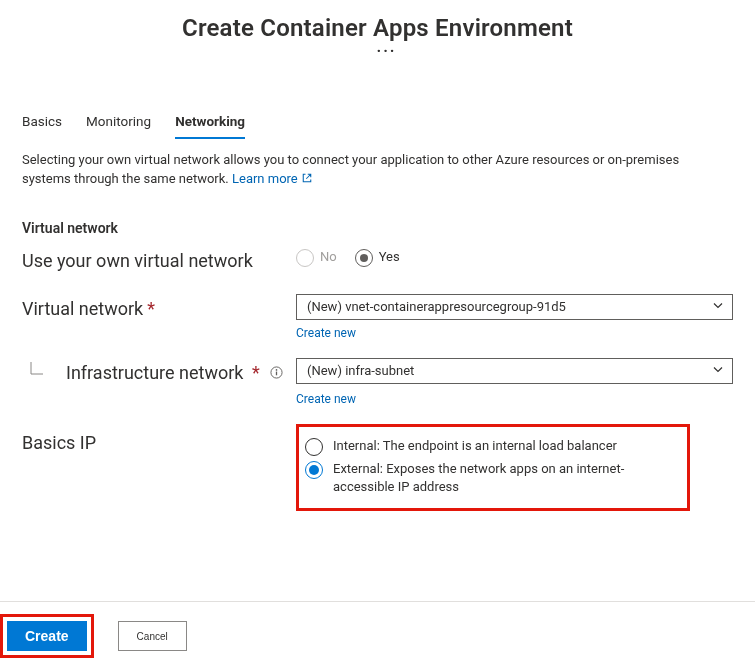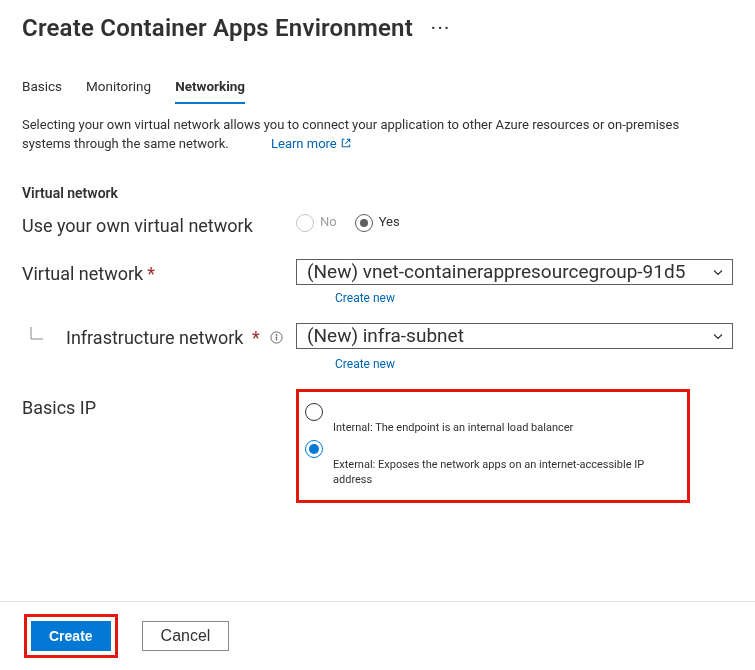--- a/index.html
+++ b/index.html
@@ -13,20 +13,21 @@
     height: 670px;
     position: relative;
   }
   .page {
     padding: 14px 22px 0 22px;
   }
   .title-row {
     display: flex;
     align-items: center;
     margin-bottom: 32px;
+    flex-direction: column;
   }
   .title {
     font-size: 24px;
     font-weight: 600;
     letter-spacing: 0.2px;
     margin: 0;
   }
   .ellipsis {
     margin-left: 18px;
     font-size: 16px;
@@ -38,38 +39,38 @@
     display: flex;
     gap: 24px;
     border-bottom: none;
     margin-bottom: 12px;
   }
   .tab {
     padding: 4px 0 8px 0;
     font-size: 13.5px;
     color: #323130;
     cursor: pointer;
+    margin-top: 16px;
   }
   .tab.active {
     font-weight: 700;
     border-bottom: 2px solid #0078d4;
     color: #323130;
   }
   .intro {
     font-size: 13px;
     color: #323130;
     line-height: 1.45;
     margin: 0 0 30px 0;
     max-width: 700px;
   }
   .link {
     color: #0065b3;
     text-decoration: none;
     cursor: pointer;
-    margin-left: 39px;
   }
   .ext-icon {
     display: inline-block;
     vertical-align: -1px;
   }
   .section-title {
     font-weight: 600;
     font-size: 14px;
     margin-bottom: 10px;
   }
@@ -110,21 +111,21 @@
   }
   .select {
     position: relative;
     width: 100%;
     height: 26px;
     border: 1px solid #605e5c;
     background: #fff;
     display: flex;
     align-items: center;
     padding: 0 28px 0 10px;
-    font-size: 19px;
+    font-size: 13px;
     cursor: pointer;
   }
   .select .chev {
     position: absolute;
     right: 8px;
     top: 50%;
     transform: translateY(-50%);
   }
   .sublink-row {
     margin: 6px 0 18px 274px;
@@ -171,26 +172,26 @@
   }
   .ip-circle {
     width: 18px; height: 18px; border-radius: 50%;
     border: 1.5px solid #323130;
     flex-shrink: 0;
     display:flex;align-items:center;justify-content:center;
     margin-top: 1px;
   }
   .ip-option.selected .ip-circle { border-color: #0078d4; }
   .ip-option.selected .ip-dot { width: 10px; height: 10px; border-radius:50%; background:#0078d4; }
-  .ip-text { font-size: 11px; line-height: 1.4; margin-top: 18px; }
+  .ip-text { font-size: 13px; line-height: 1.4; }
   .footer {
     position: absolute;
     left: 0; right: 0; bottom: 0;
     border-top: 1px solid #e1dfdd;
-    padding: 12px 24px;
+    padding: 12px 0;
     display: flex;
     align-items: center;
     gap: 24px;
   }
   .btn-primary {
     background: #0078d4;
     color: #fff;
     border: none;
     height: 30px;
     padding: 0 18px;
@@ -201,21 +202,21 @@
   .btn-primary-wrap {
     border: 3px solid #e3170a;
     padding: 4px;
     display: inline-flex;
   }
   .btn-secondary {
     background: #fff;
     border: 1px solid #8a8886;
     height: 30px;
     padding: 0 18px;
-    font-size: 16px;
+    font-size: 10px;
     cursor: pointer;
     color: #323130;
   }
 </style>
 </head>
 <body>
 
 <div class="page">
   <div class="title-row">
     <h1 class="title">Create Container Apps Environment</h1>

